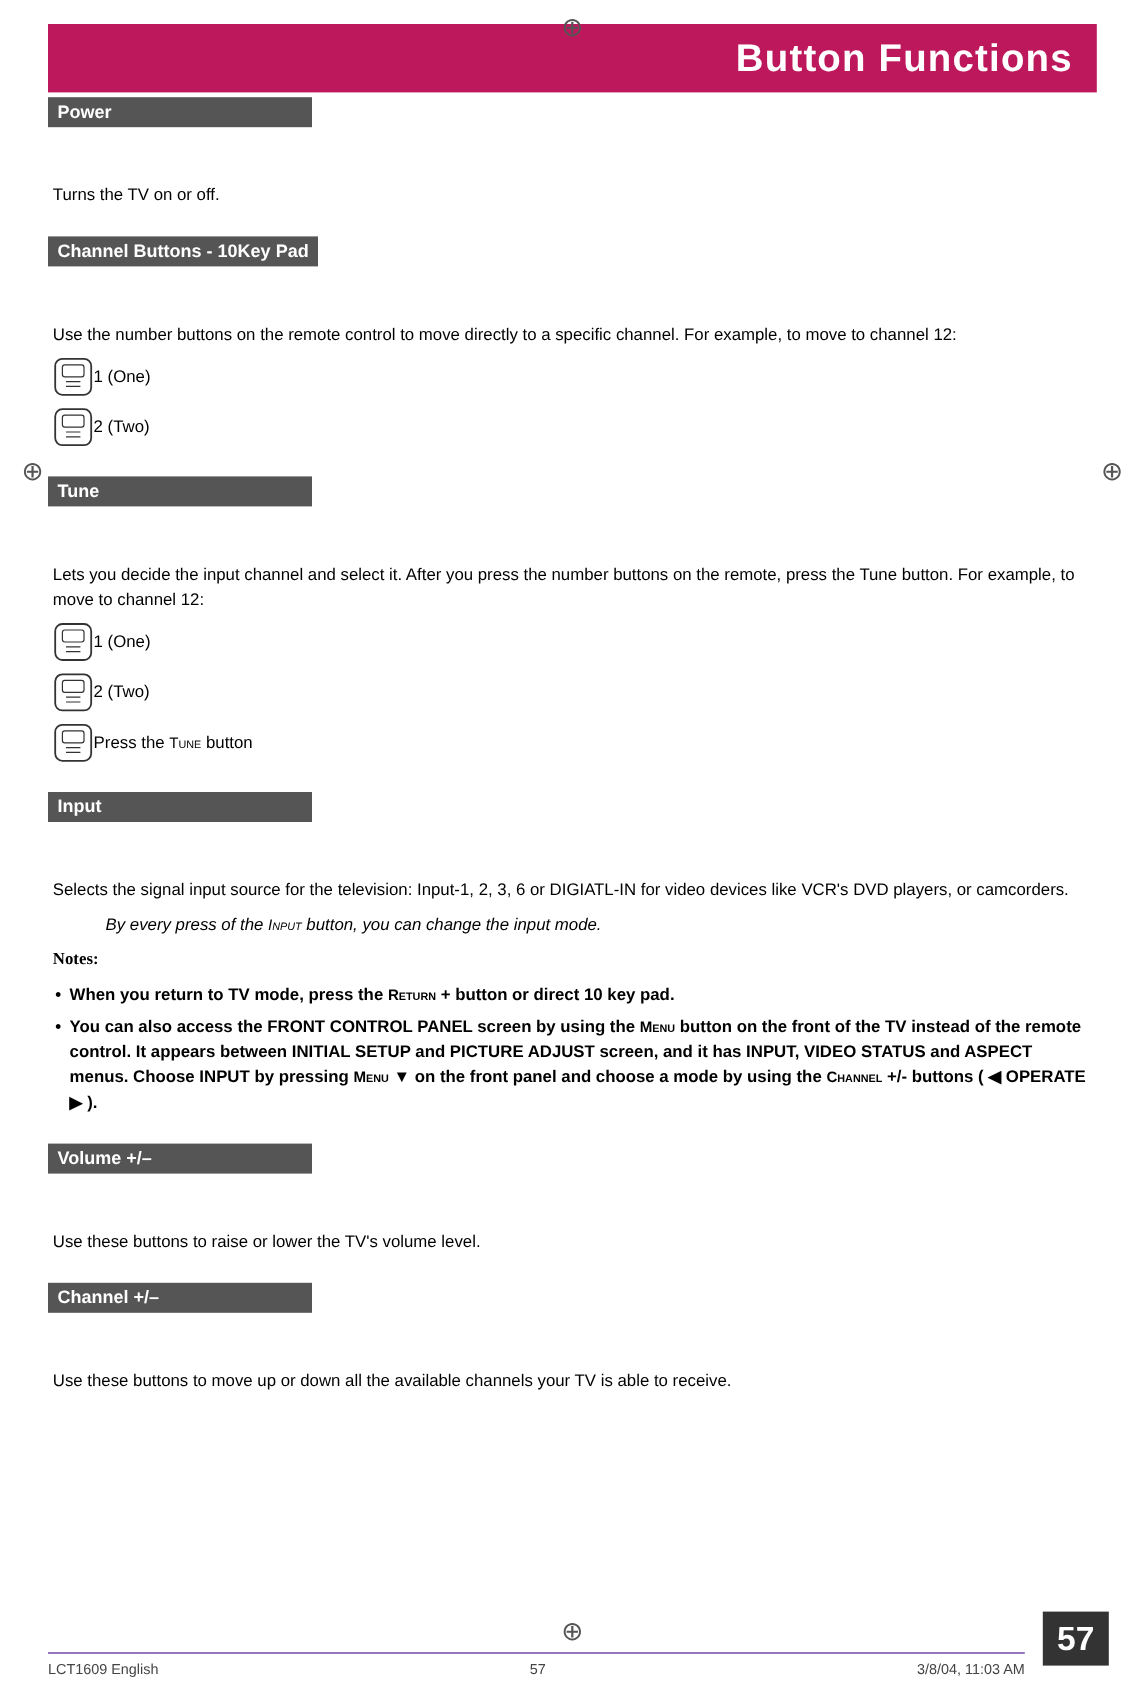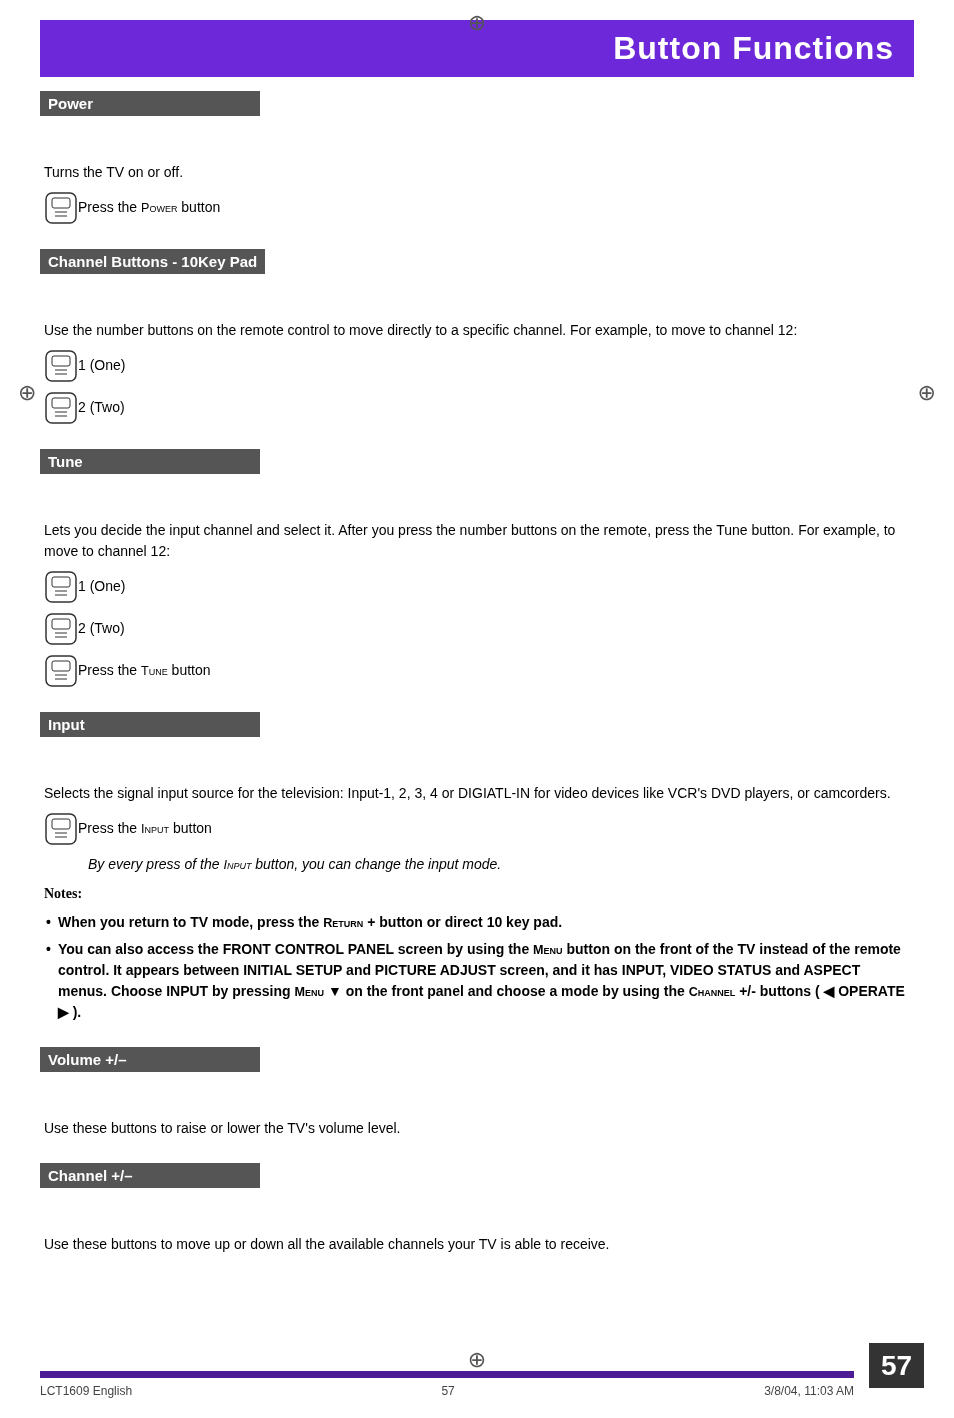--- a/index.html
+++ b/index.html
@@ -47,25 +47,25 @@
       position: absolute;
       bottom: 45px;
       left: 50%;
       transform: translateX(-50%);
       font-size: 22px;
       color: #555;
     }
 
     
     .page-title-bar {
-      background: #6d28d9;
+      background: #be185d;
       color: #fff;
       text-align: right;
       padding: 10px 20px 10px 10px;
-      margin-bottom: 14px;
+      margin-bottom: 4px;
     }
     .page-title-bar h1 {
       font-size: 32px;
       font-weight: bold;
       letter-spacing: 1px;
     }
 
     
     .section-header {
       background: #555;
@@ -166,50 +166,41 @@
     
     .footer {
       position: absolute;
       bottom: 20px;
       left: 40px;
       right: 100px;
       display: flex;
       justify-content: space-between;
       font-size: 12px;
       color: #444;
-      border-top: 7px solid #4c1d95;
+      border-top: 1px solid #4c1d95;
       padding-top: 6px;
     }
   </style>
 </head>
 <body>
 
 <div class="page-container">
 
   <div class="compass-top">⊕</div>
   <div class="compass-left">⊕</div>
   <div class="compass-right">⊕</div>
 
   <div class="page-title-bar">
     <h1>Button Functions</h1>
   </div>
 
   <div class="section">
     <div class="section-header">Power</div>
     <div class="section-body">
       <p>Turns the TV on or off.</p>
-      <div class="btn-row">
-        <svg class="remote-btn" viewBox="0 0 34 34" xmlns="http://www.w3.org/2000/svg">
-          <rect x="2" y="2" width="30" height="30" rx="6" ry="6" fill="none" stroke="#333" stroke-width="1.5"></rect>
-          <rect x="8" y="7" width="18" height="10" rx="2" ry="2" fill="none" stroke="#333" stroke-width="1"></rect>
-          <line x1="11" y1="21" x2="23" y2="21" stroke="#333" stroke-width="1"></line>
-          <line x1="11" y1="25" x2="23" y2="25" stroke="#333" stroke-width="1"></line>
-        </svg>
-        <span class="btn-row-text">Press the <span class="smallcaps">Power</span> button</span>
-      </div>
     </div>
   </div>
 
   <div class="section">
     <div class="section-header">Channel Buttons - 10Key Pad</div>
     <div class="section-body">
       <p>Use the number buttons on the remote control to move directly to a specific channel. For example, to move to channel 12:</p>
       <div class="btn-row">
         <svg class="remote-btn" viewBox="0 0 34 34" xmlns="http://www.w3.org/2000/svg">
           <rect x="2" y="2" width="30" height="30" rx="6" ry="6" fill="none" stroke="#333" stroke-width="1.5"></rect>
@@ -261,30 +252,21 @@
           <line x1="11" y1="25" x2="23" y2="25" stroke="#333" stroke-width="1"></line>
         </svg>
         <span class="btn-row-text">Press the <span class="smallcaps">Tune</span> button</span>
       </div>
     </div>
   </div>
 
   <div class="section">
     <div class="section-header">Input</div>
     <div class="section-body">
-      <p>Selects the signal input source for the television:  Input-1, 2, 3, 4 or DIGIATL-IN for video devices like VCR's DVD players, or camcorders.</p>
-      <div class="btn-row">
-        <svg class="remote-btn" viewBox="0 0 34 34" xmlns="http://www.w3.org/2000/svg">
-          <rect x="2" y="2" width="30" height="30" rx="6" ry="6" fill="none" stroke="#333" stroke-width="1.5"></rect>
-          <rect x="8" y="7" width="18" height="10" rx="2" ry="2" fill="none" stroke="#333" stroke-width="1"></rect>
-          <line x1="11" y1="21" x2="23" y2="21" stroke="#333" stroke-width="1"></line>
-          <line x1="11" y1="25" x2="23" y2="25" stroke="#333" stroke-width="1"></line>
-        </svg>
-        <span class="btn-row-text">Press the <span class="smallcaps">Input</span> button</span>
-      </div>
+      <p>Selects the signal input source for the television:  Input-1, 2, 3, 6 or DIGIATL-IN for video devices like VCR's DVD players, or camcorders.</p>
       <span class="italic">By every press of the <span class="smallcaps">Input</span> button, you can change the input mode.</span>
       <p class="notes-label">Notes:</p>
       <ul class="notes-list">
         <li>When you return to TV mode, press the <span class="smallcaps">Return</span> + button or direct 10 key pad.</li>
         <li>You can also access the FRONT CONTROL PANEL screen by using the <span class="smallcaps">Menu</span> button on the front of the TV instead of the remote control.  It appears between INITIAL SETUP and PICTURE ADJUST screen, and it has INPUT, VIDEO STATUS and ASPECT menus. Choose INPUT by pressing <span class="smallcaps">Menu</span> ▼ on the front panel and choose a mode by using the <span class="smallcaps">Channel</span> +/- buttons ( ◀ OPERATE ▶ ).</li>
       </ul>
     </div>
   </div>
 
   <div class="section">

